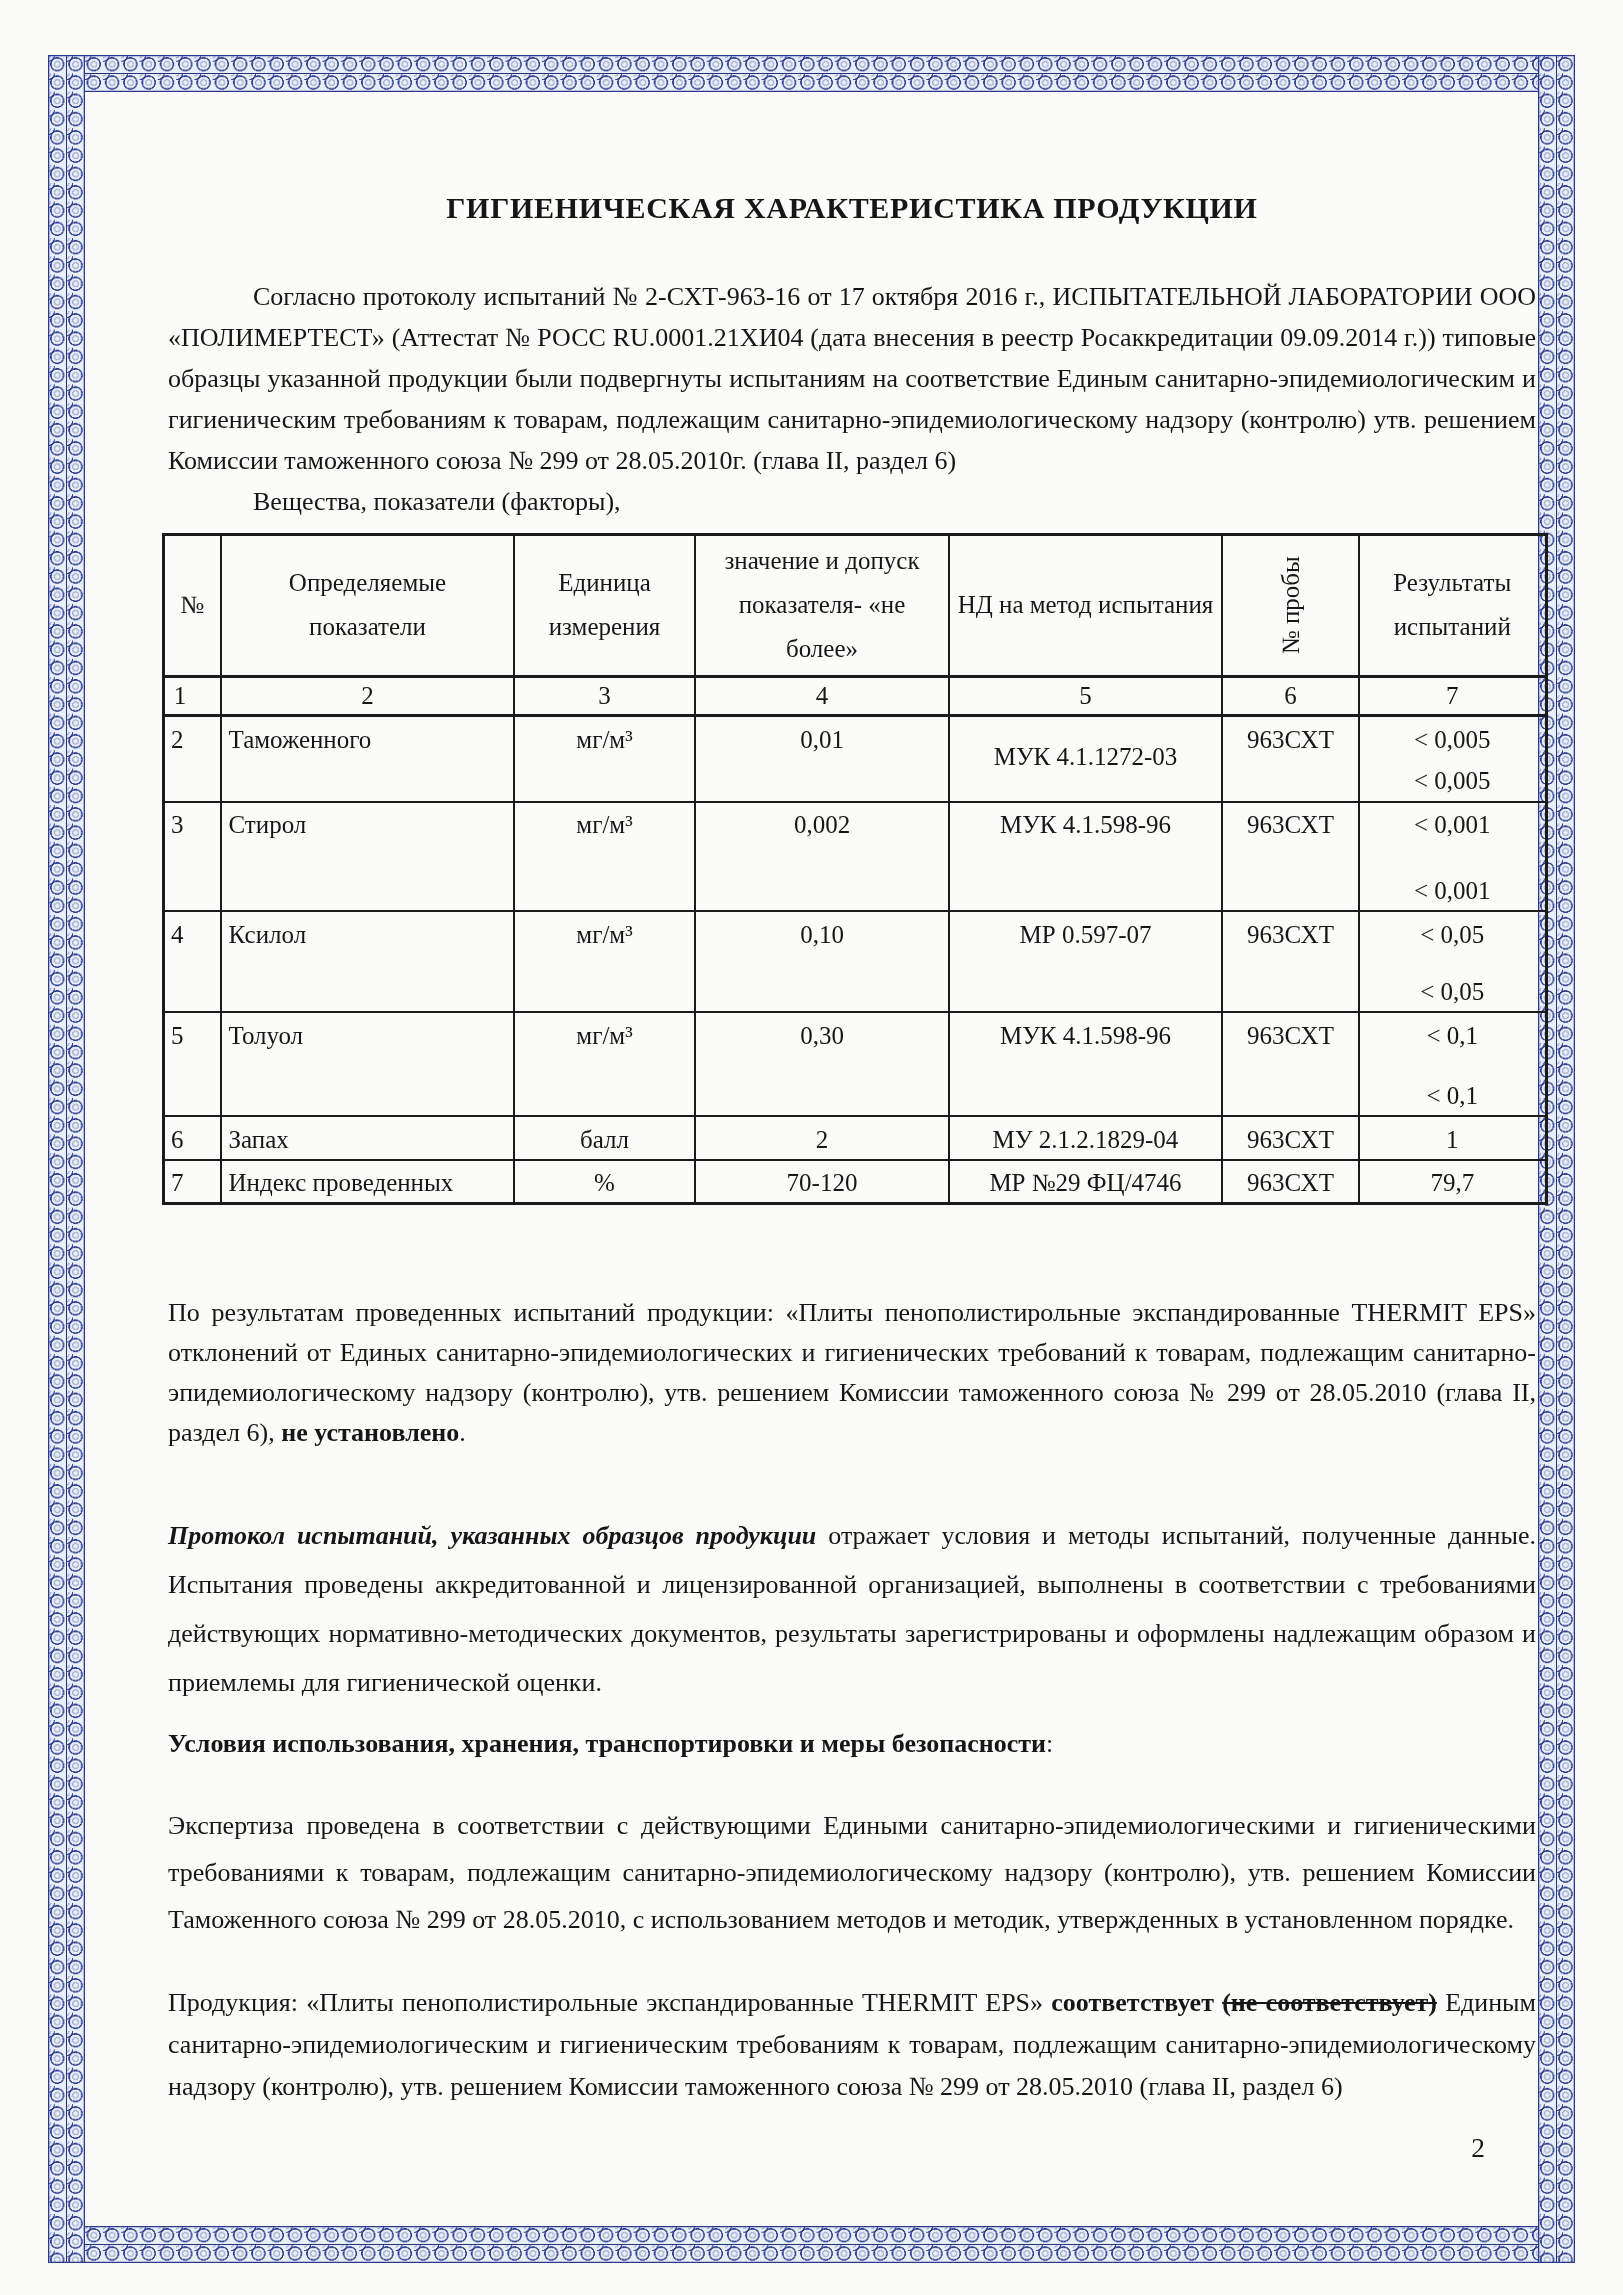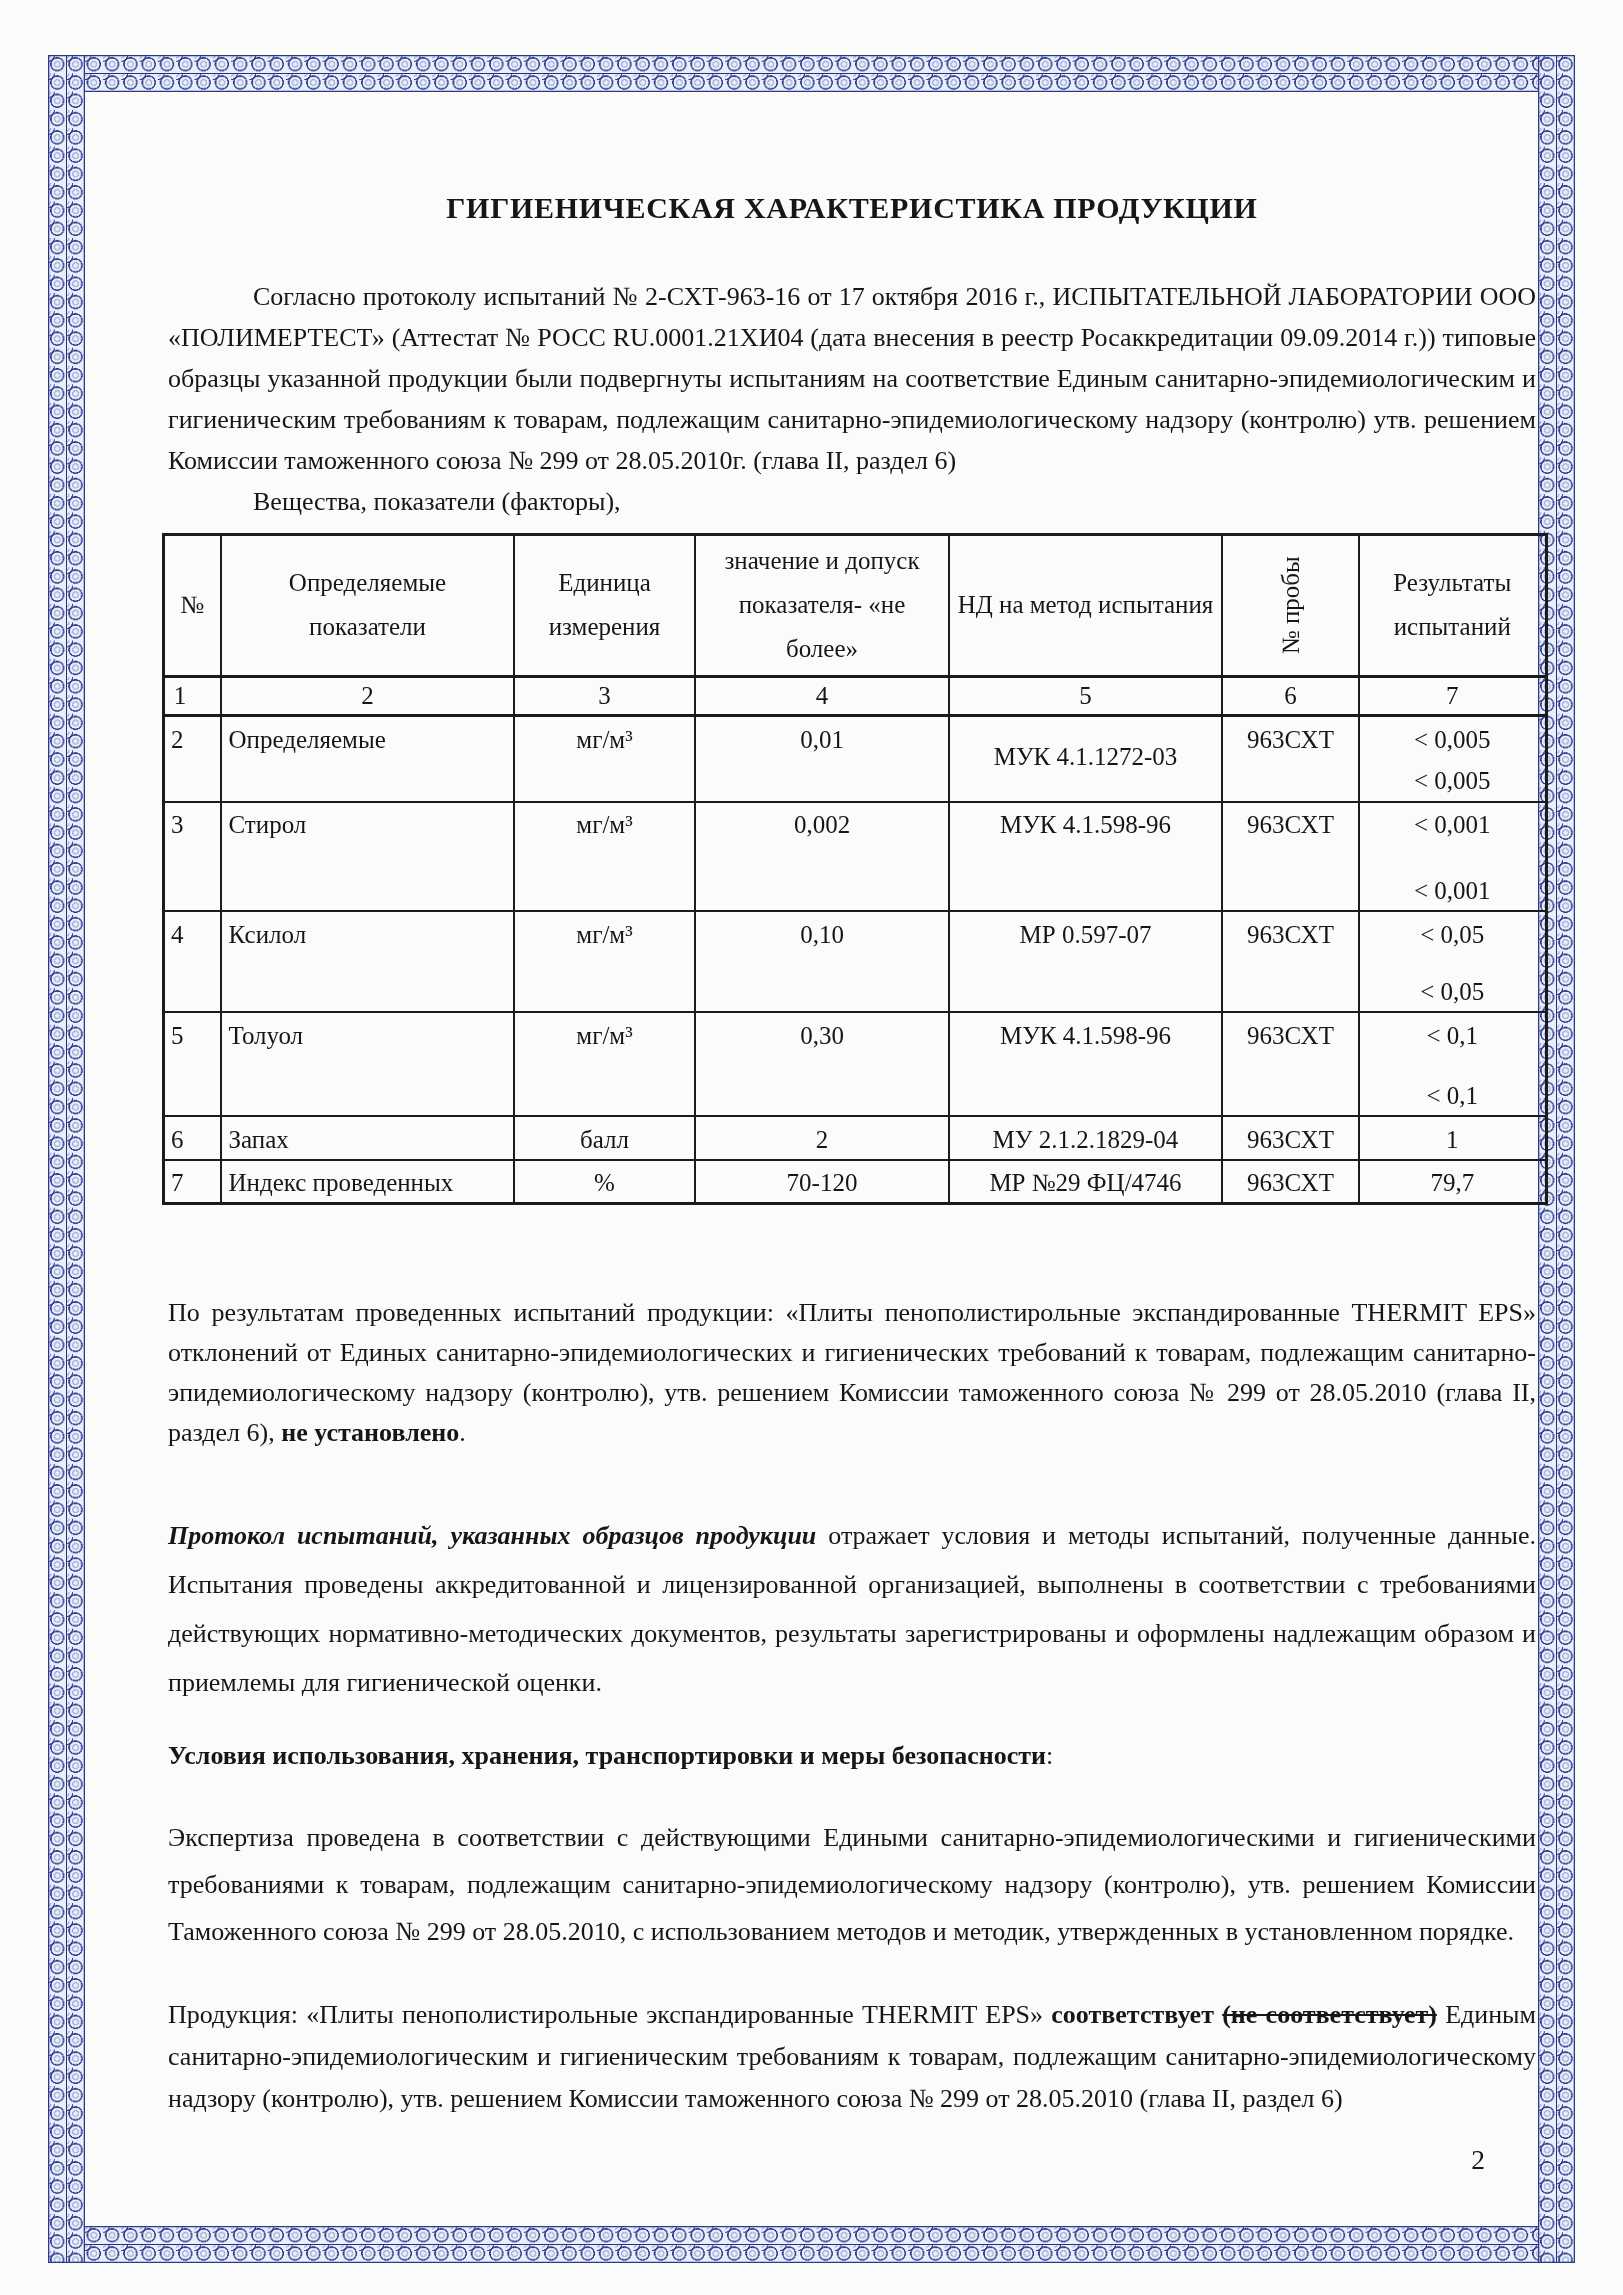--- a/index.html
+++ b/index.html
@@ -40,21 +40,21 @@
     letter-spacing:0.7px;
     font-family:Liberation Serif, serif;
   }
   p{margin:0;}
   .para{text-align:justify;}
   .indent{text-indent:85px;}
   .p-intro{margin-top:52px;line-height:41px;}
   .p-vesh{line-height:41px;}
   .p-results{margin-top:88px;line-height:40px;}
   .p-protocol{margin-top:58px;line-height:49px;}
-  .p-conditions{margin-top:28px;line-height:41px;text-align:left;}
+  .p-conditions{margin-top:16px;line-height:41px;text-align:left;}
   .conclusion{margin-top:22px;text-align:center;font-weight:bold;font-size:30px;line-height:1.2;letter-spacing:0.7px;}
   .p-expertise{margin-top:38px;line-height:47px;}
   .p-production{margin-top:39px;line-height:42px;}
   .b{font-weight:bold;}
   .i{font-style:italic;}
   .strike{text-decoration:line-through;}
   .page-num{margin-top:18.3px;text-align:right;padding-right:51px;font-size:27.5px;}
 
   
   table.results{
@@ -138,21 +138,21 @@
           <td>3</td>
           <td>4</td>
           <td>5</td>
           <td>6</td>
           <td>7</td>
         </tr>
       </thead>
     <tbody>
         <tr class="row-2">
           <td class="c-num">2</td>
-          <td class="c-name">Определяемые</td>
+          <td class="c-name">Таможенного</td>
           <td class="c-unit">мг/м³</td>
           <td class="c-limit">0,01</td>
           <td class="c-method">МУК  4.1.1272-03</td>
           <td class="c-sample">963СХТ</td>
           <td class="c-res">
             <div class="rl">&lt; 0,005</div>
             <div class="rl">&lt; 0,005</div>
           </td>
         </tr>
         <tr class="row-3">

